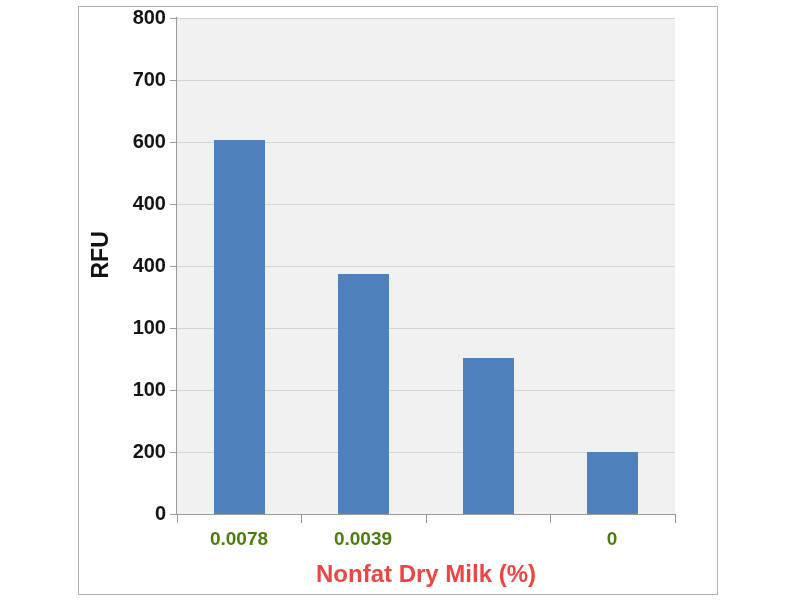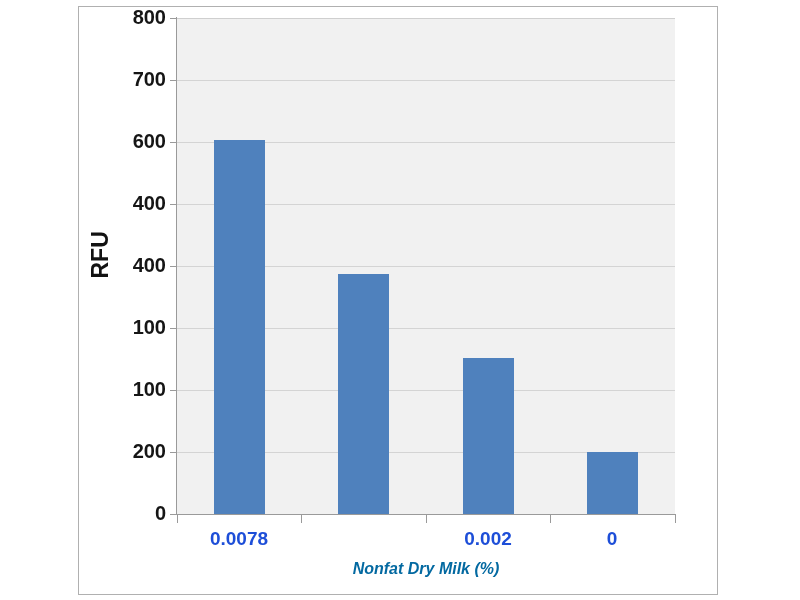--- a/index.html
+++ b/index.html
@@ -107,33 +107,32 @@
     height: 1px;
   }
 
   .x-tick-label {
     position: absolute;
     top: 528px;
     width: 140px;
     text-align: center;
     font-size: 19px;
     font-weight: bold;
-    color: #1d4ed8;
+    color: #4d7c0f;
   }
 
   .axis-title-x {
     position: absolute;
     left: 177px;
     top: 560px;
     width: 498px;
     text-align: center;
-    font-size: 16px;
-    font-weight: bold;
-    color: #0369a1;
-    font-style: italic;
+    font-size: 24px;
+    font-weight: bold;
+    color: #ef4444;
   }
 
   .axis-title-y {
     position: absolute;
     left: 78px;
     top: 243px;
     width: 44px;
     text-align: center;
     font-size: 23px;
     font-weight: bold;
@@ -213,19 +212,19 @@
     <div class="y-tick-label" style="top:-11px;">0</div>
   </div>
 
   <div class="x-tick" style="left:177px;"></div>
   <div class="x-tick" style="left:301px;"></div>
   <div class="x-tick" style="left:426px;"></div>
   <div class="x-tick" style="left:550px;"></div>
   <div class="x-tick" style="left:675px;"></div>
 
   <div class="x-tick-label" style="left:169px;">0.0078</div>
-  <div class="x-tick-label" style="left:418px;">0.002</div>
+  <div class="x-tick-label" style="left:293px;">0.0039</div>
   <div class="x-tick-label" style="left:542px;">0</div>
 
   <div class="axis-title-x">Nonfat Dry Milk (%)</div>
   <div class="axis-title-y">RFU</div>
 
 </div>
 
 </body></html>

